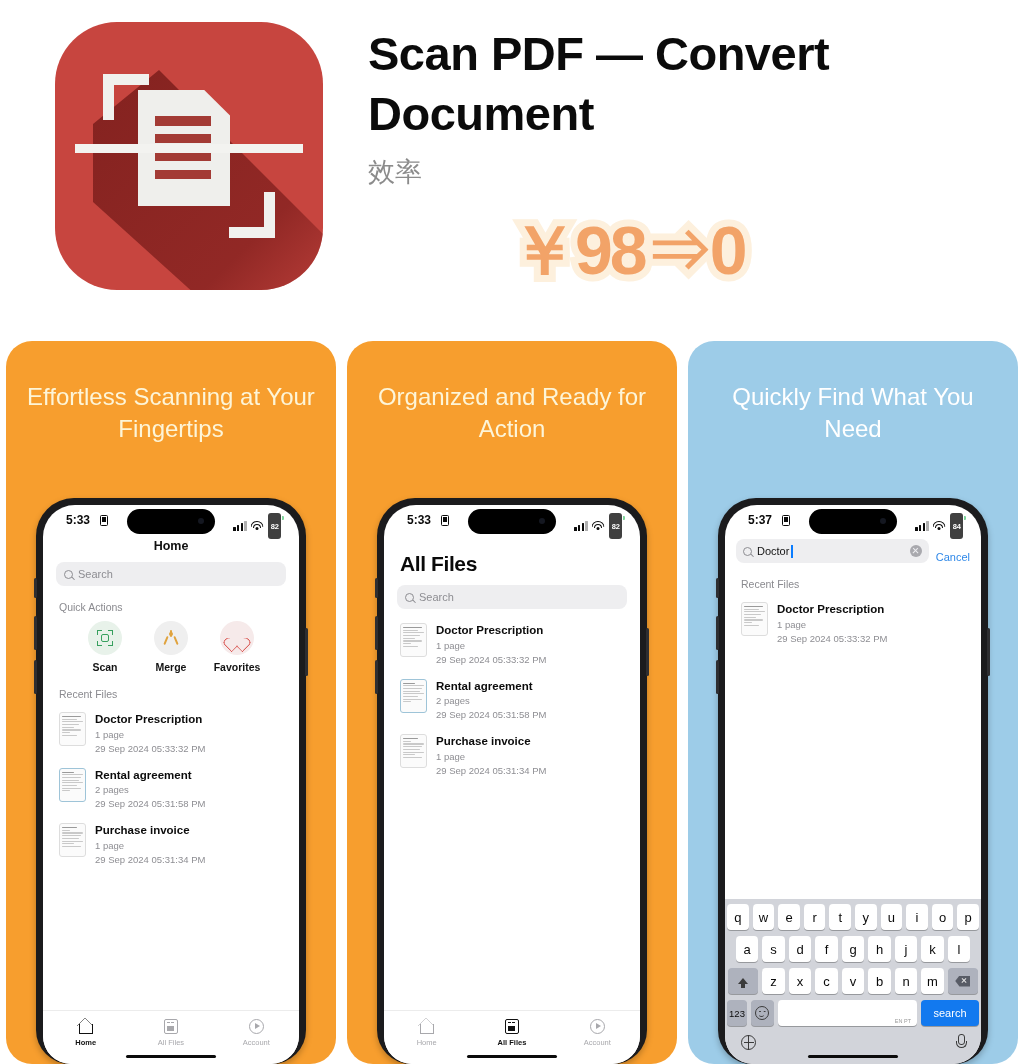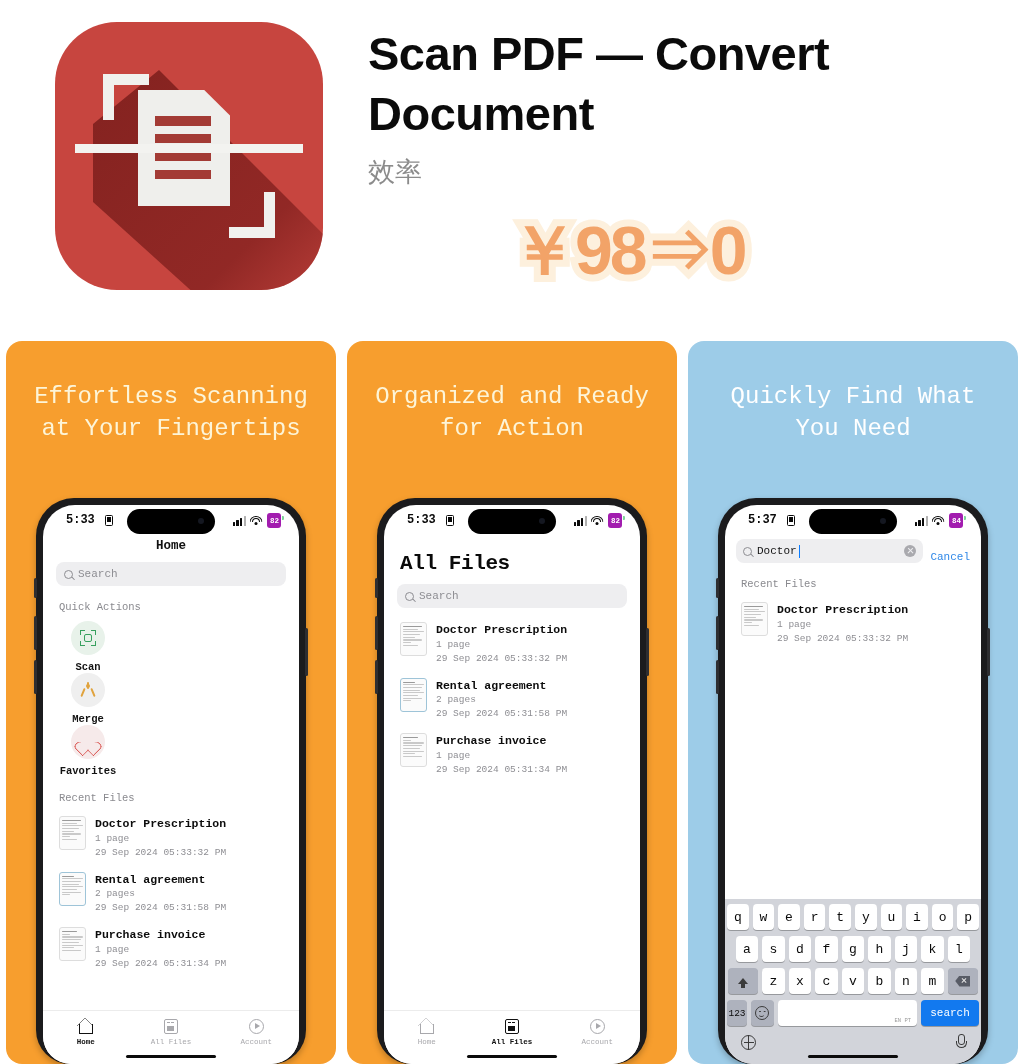--- a/index.html
+++ b/index.html
@@ -73,21 +73,21 @@
     letter-spacing: -3px;
     -webkit-text-stroke: 14px #fdf0dd;
     paint-order: stroke fill;
     white-space: nowrap;
   }
 
   
   .panels { position: absolute; left: 0; top: 341px; width: 1024px; height: 723px; }
   .panel {
     position: absolute; top: 0; width: 330px; height: 723px;
-    border-radius: 16px; overflow: hidden; font-family: Liberation Mono, monospace;
+    border-radius: 26px; overflow: hidden;
   }
   .panel.p1 { left: 6px; background: #f79e2e; }
   .panel.p2 { left: 347px; background: #f79e2e; }
   .panel.p3 { left: 688px; background: #9dcce8; }
   .panel-title {
     position: absolute; left: 18px; top: 40px; width: 294px;
     text-align: center; color: #fdf5d8;
     font-size: 24px; font-weight: normal; line-height: 1.32;
   }
   .panel.p3 .panel-title { color: #ffffff; }
@@ -158,22 +158,22 @@
     border-radius: 50% 50% 0 0 / 100% 100% 0 0;
   }
   .wifi-ico span:nth-child(1) { width: 13px; height: 6px; top: 0; }
   .wifi-ico span:nth-child(2) { width: 8px; height: 4px; top: 2.6px; }
   .wifi-ico span:nth-child(3) {
     width: 3px; height: 3px; top: 6px; border-radius: 50%;
     background: #0a0a0a; border: none;
   }
   .batt {
     display: flex; align-items: center;
-    background: #a21caf; border-radius: 3px;
-    padding: 1px 2px 1px 3px; height: 15px;
+    background: #404040; border-radius: 3px;
+    padding: 1px 2px 1px 3px; height: 26px;
     color: #fff; font-size: 7.5px; font-weight: bold;
     position: relative;
   }
   .batt::after {
     content: ""; position: absolute; right: -2.6px; top: 3.4px;
     width: 1.8px; height: 4px; background: #7ed39a; border-radius: 0 1px 1px 0;
   }
 
   
   .nav-title-center {
@@ -199,23 +199,22 @@
     content: ""; position: absolute; right: -3.3px; bottom: -2.3px;
     width: 4.4px; height: 1.4px; background: #8d8d92;
     transform: rotate(45deg); border-radius: 1px;
   }
   .section-label {
     font-size: 10.5px; color: #8a8a8f; padding: 15px 16px 6px;
   }
 
   
   .quick-row {
-    display: flex; justify-content: flex-end;
+    display: flex; justify-content: center;
     padding: 2px 12px 0;
-    flex-direction: column;
   }
   .qa { text-align: center; width: 66px; }
   .qa-circle {
     width: 34px; height: 34px; border-radius: 50%;
     margin: 0 auto 6px; display: flex; align-items: center; justify-content: center;
   }
   .qa-scan { background: #e8f2ea; }
   .qa-merge { background: #efefef; }
   .qa-fav { background: #f6eaea; }
   .qa-label { font-size: 10.5px; font-weight: bold; color: #131313; }

